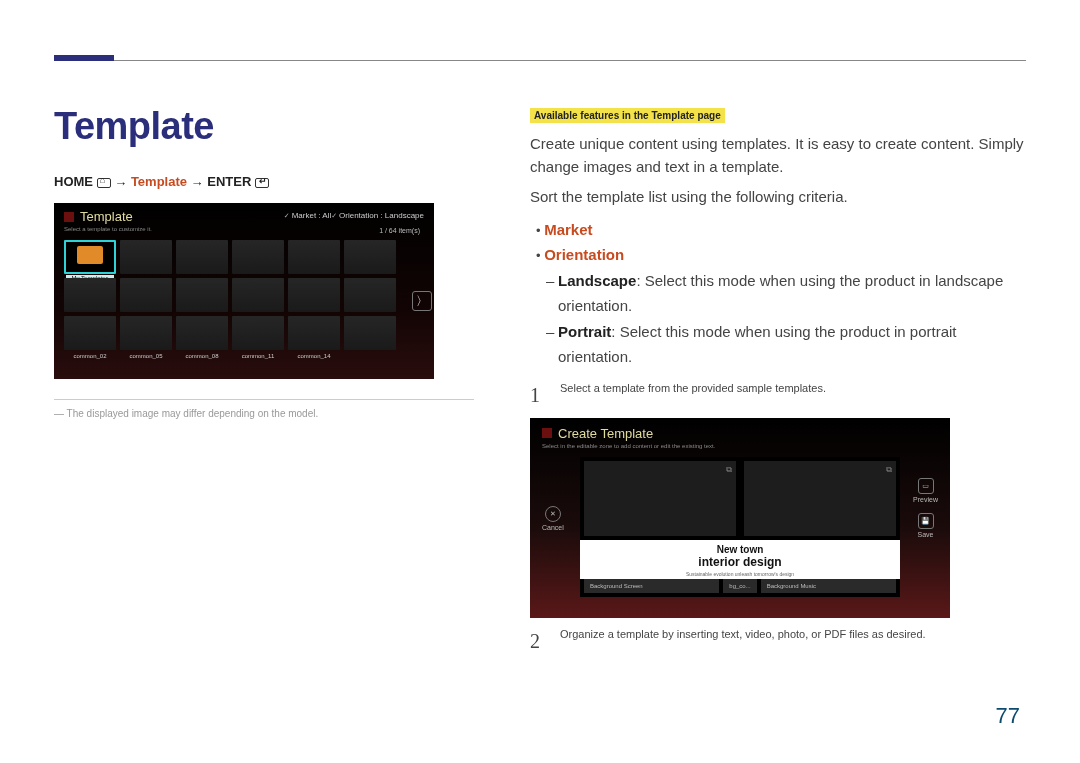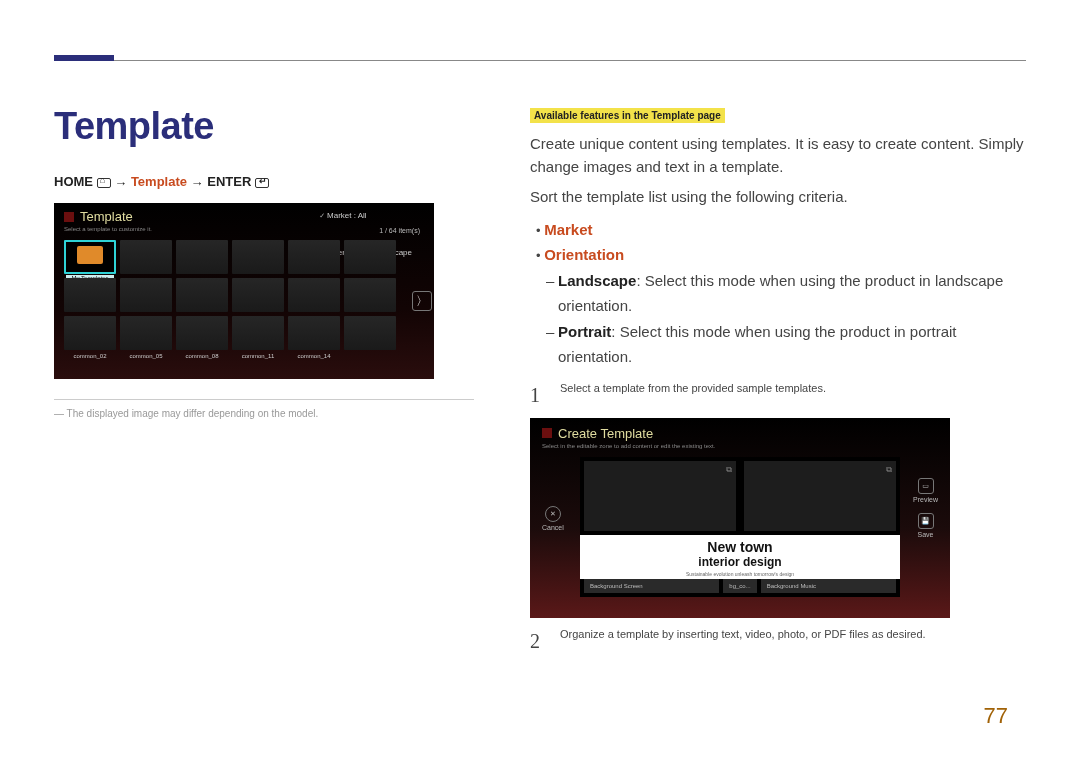--- a/index.html
+++ b/index.html
@@ -64,21 +64,21 @@
     height: 176px;
     background: linear-gradient(#000 0%, #120404 60%, #2a0d0d 100%);
     position: relative;
     color: #eee;
     font-size: 8px;
     padding: 6px 10px 0 10px;
   }
   .shot1 .titlebar { display:flex; align-items:center; gap:6px; }
   .shot1 .titlebar .sq { width:10px;height:10px;background:#6b0f0f;display:inline-block; }
   .shot1 .title { color:#e0dca0; font-size:13px; }
-  .shot1 .filters { position:absolute; top:8px; right:22px; display:flex; gap:28px; font-size:8px; color:#ccc;flex-direction:column;}
+  .shot1 .filters { position:absolute; top:8px; right:10px; display:flex; font-size:8px; color:#ccc;}
   .shot1 .filters span::before { content:"✓ "; color:#aaa; font-size:7px;}
   .shot1 .sub { color:#888; font-size:6px; margin-top:2px;}
   .shot1 .count { position:absolute; top:24px; right:14px; color:#bbb; font-size:7px;}
   .shot1 .grid {
     margin-top:8px;
     display:grid;
     grid-template-columns: repeat(6, 52px);
     grid-auto-rows: 34px;
     gap: 4px 4px;
   }
@@ -143,37 +143,37 @@
     height: 140px;
     background:#000;
     position:relative;
     display:flex;
     flex-direction:column;
   }
   .shot2 .slots { display:flex; flex:1;}
   .shot2 .slot { flex:1; background:#1d1d1d; margin:4px; position:relative;}
   .shot2 .slot .corner { position:absolute; top:4px; right:4px; color:#888; font-size:8px;}
   .shot2 .textzone { background:#fff; color:#111; padding:4px 0 2px; text-align:center; }
-  .shot2 .textzone .t1 { font-size:14px; font-weight:bold;text-align:center;}
+  .shot2 .textzone .t1 { font-size:10px; font-weight:bold;text-align:center;}
   .shot2 .textzone .t2 { font-size:12px; font-weight:bold;}
   .shot2 .textzone .t3 { font-size:5px; color:#666; margin-top:2px;}
   .shot2 .bottombar { display:flex; gap:4px; padding:0 4px 4px;}
   .shot2 .bottombar .bb { flex:1; background:#2a2a2a; color:#bbb; font-size:6px; padding:4px 6px;}
   .shot2 .bottombar .bb.small { flex:0 0 auto;}
   .shot2 .sidebtn-l { position:absolute; left:12px; top:88px; text-align:center; color:#bbb; font-size:7px;}
   .shot2 .sidebtn-l .circ { width:16px;height:16px;border:1px solid #777;border-radius:50%; margin:0 auto 2px; line-height:14px;}
   .shot2 .sidebtn-r { position:absolute; right:12px; top:60px; text-align:center; color:#bbb; font-size:7px; display:flex; flex-direction:column; gap:10px;}
   .shot2 .sidebtn-r .box { width:16px;height:16px;border:1px solid #777;border-radius:3px; margin:0 auto 2px; line-height:14px;}
 
   .pagenum {
     position: absolute;
     bottom: 34px;
-    right: 72px;
+    right: 60px;
     font-size: 22px;
-    color: #a16207;
+    color: #0c4a6e;
   }
 </style>
 </head>
 <body>
 
 <div class="top-rule"></div>
 <div class="top-tab"></div>
 
 <div class="page">
 

